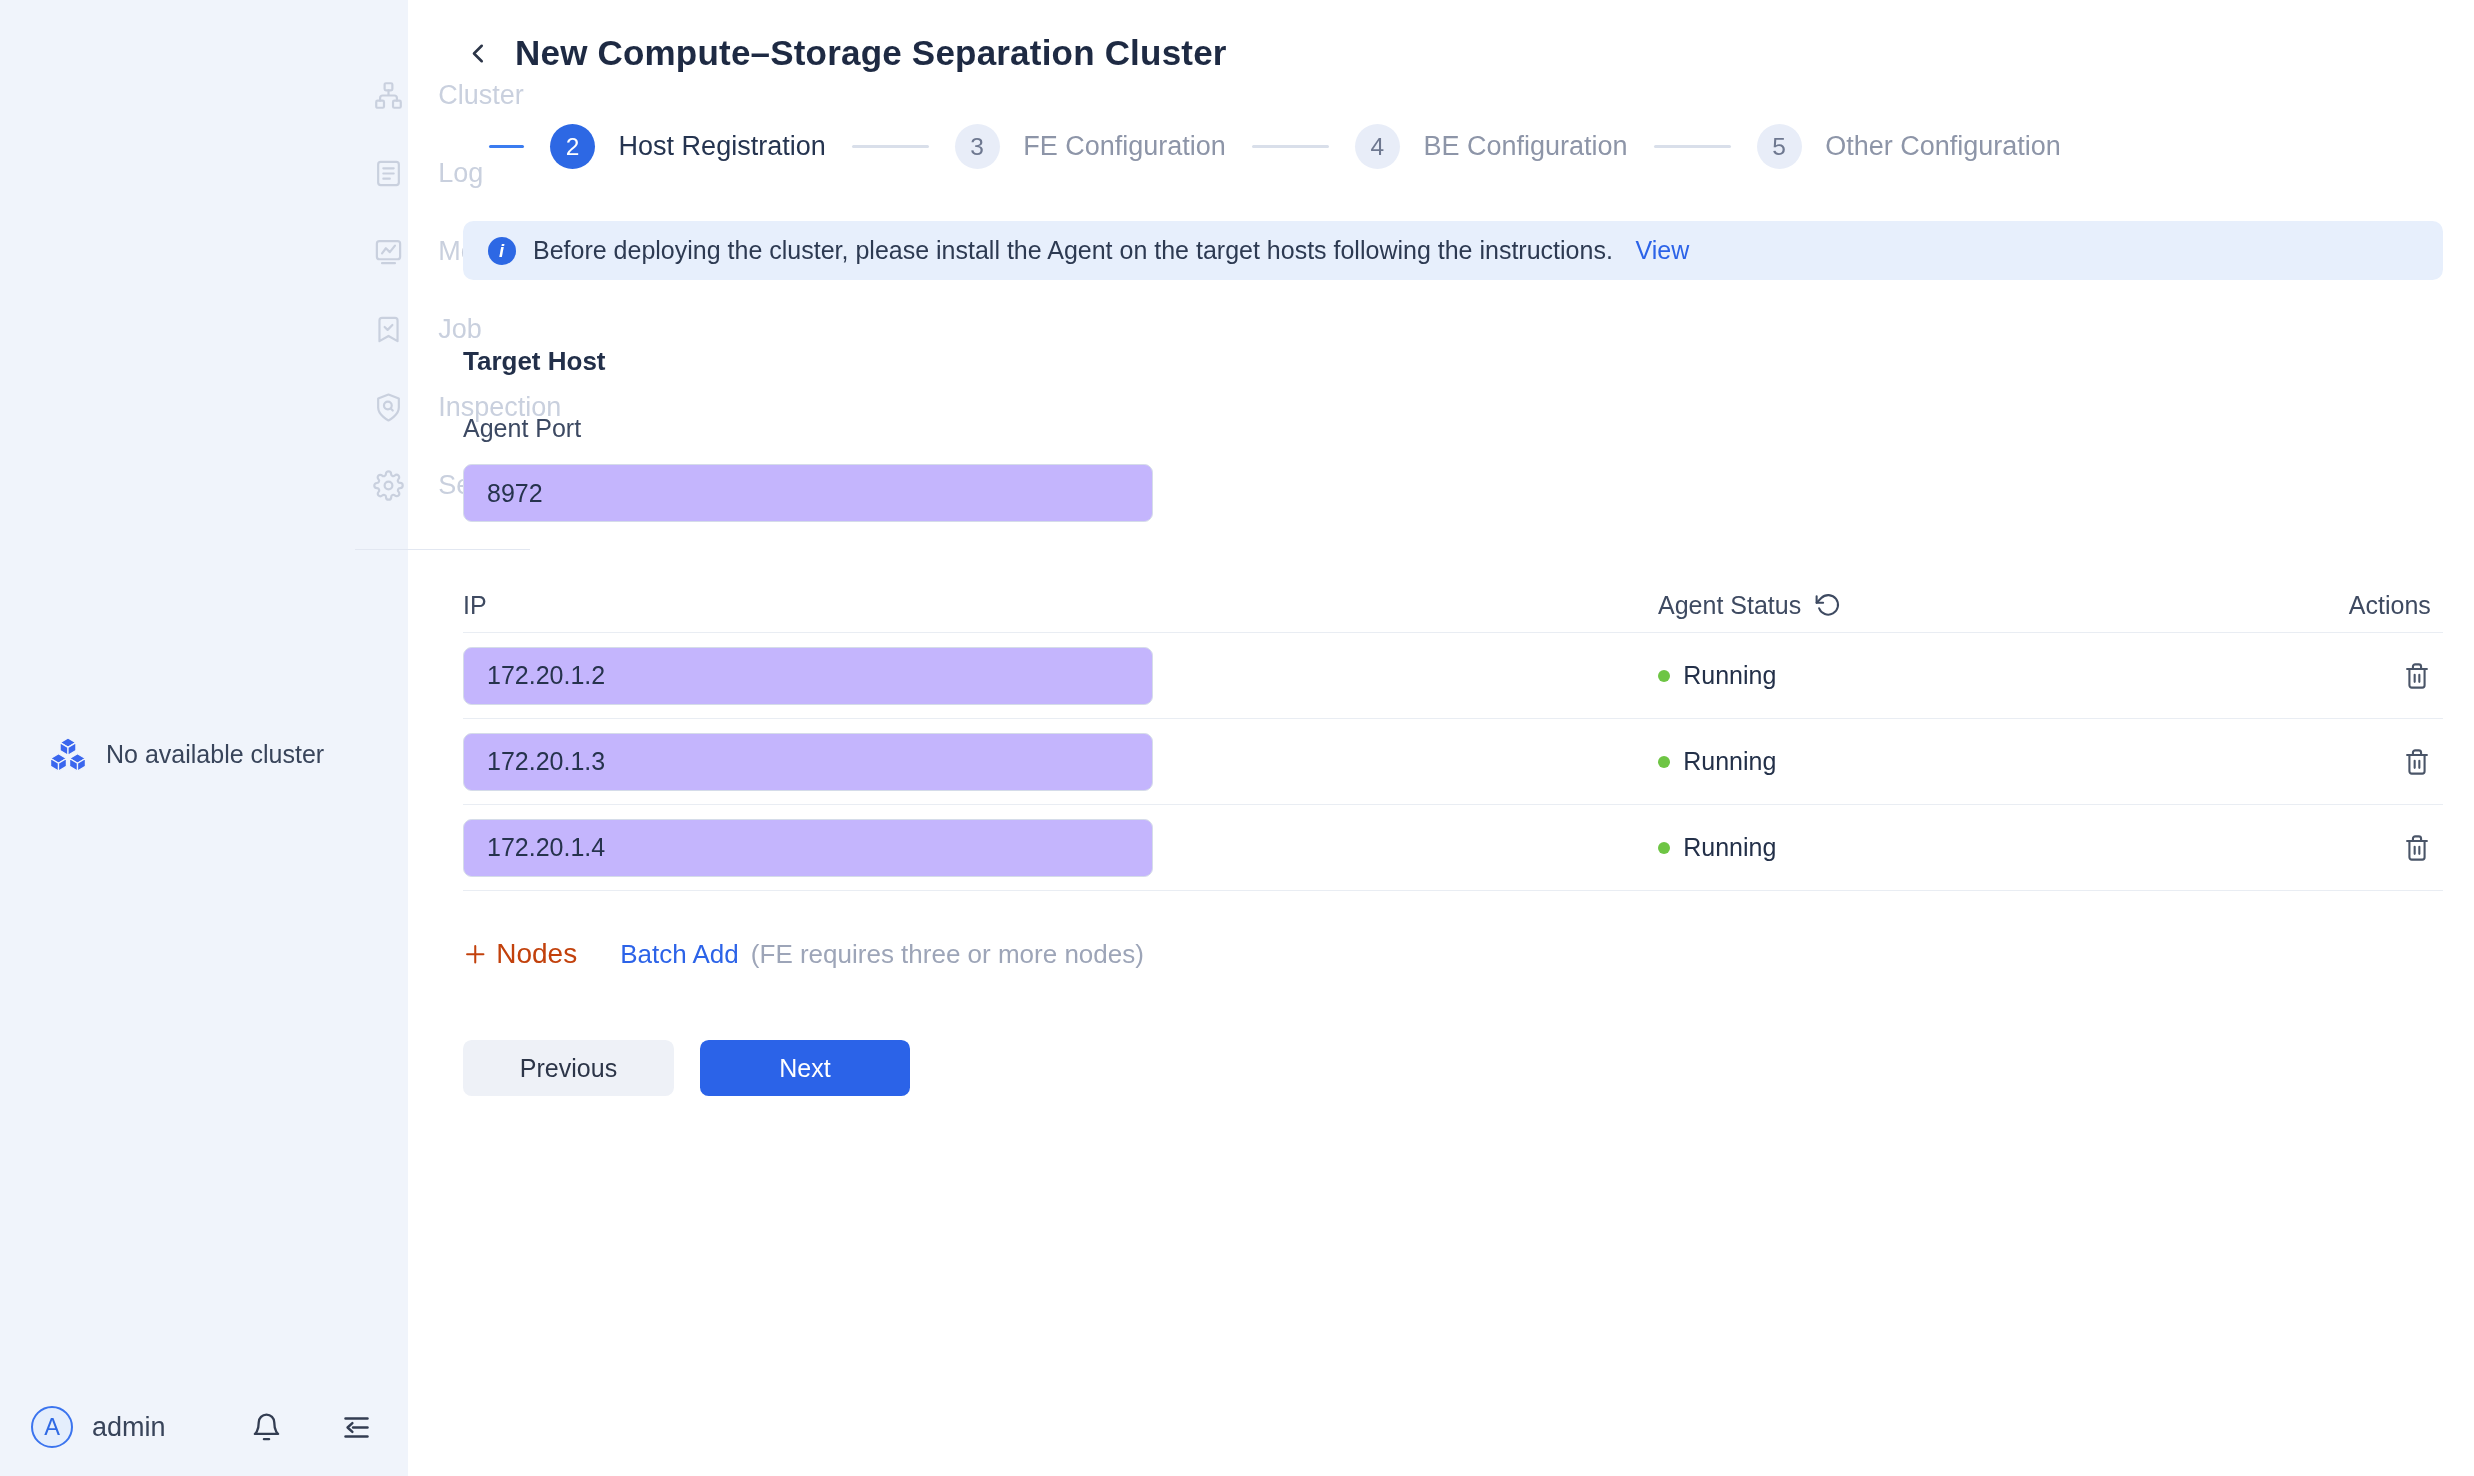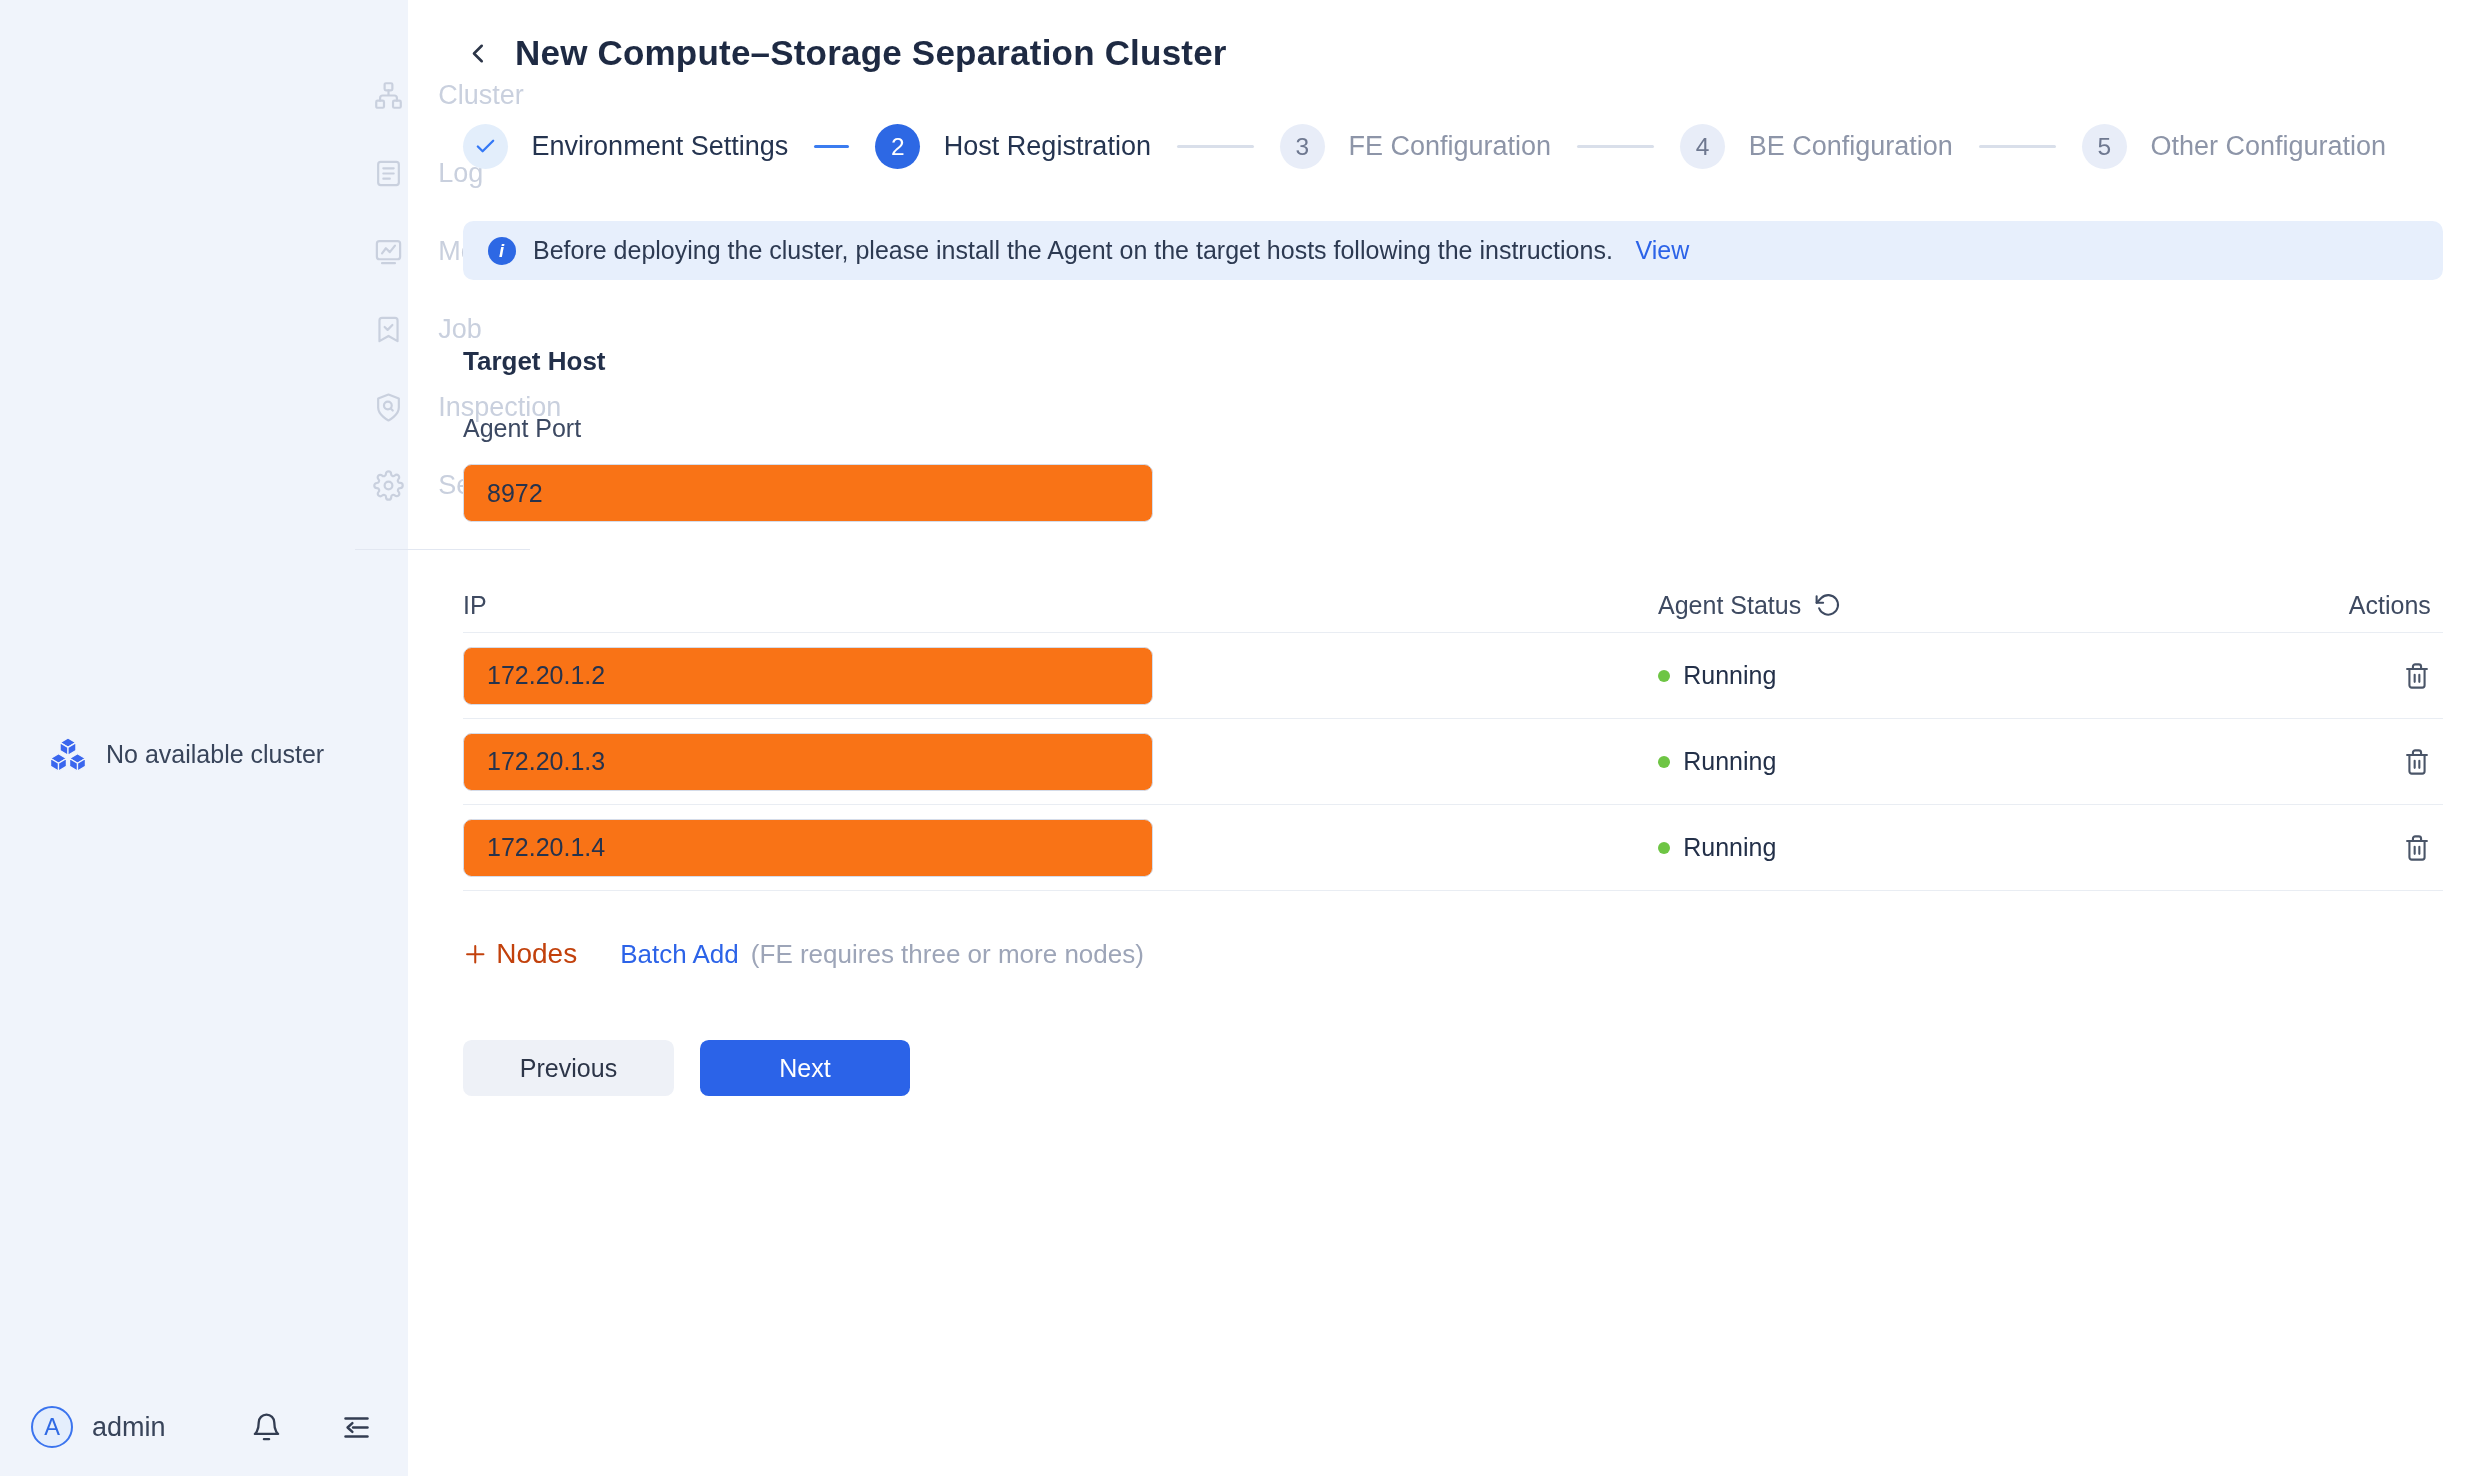--- a/index.html
+++ b/index.html
@@ -75,21 +75,21 @@
     font-size:18.4px; font-weight:700; font-style:italic; flex-shrink:0;
   }
   .banner-text { font-size:25px; color:#2d3a52; }
   .banner-link { font-size:25px; color:#2c63e8; margin-left:5.2px; cursor:pointer; }
 
   
   .section-title { margin-top:66px; font-size:26px; font-weight:700; color:#222f49; }
   .field-label { margin-top:37px; font-size:25px; color:#3c4962; }
   .text-input {
     margin-top:21px; width:690px; height:58px;
-    border:1.7px solid #d5dce9; border-radius:8.7px; background:#f97316;
+    border:1.7px solid #d5dce9; border-radius:8.7px; background:#c4b5fd;
     font-family:inherit; font-size:25px; color:#26334d; padding:0 23px; outline:none;
   }
 
   
   .host-table { margin-top:56px; }
   .t-header { display:flex; align-items:center; height:54px; }
   .t-header .h-label { font-size:25px; font-weight:500; color:#3e4a61; }
   .col-ip { width:1195px; }
   .col-status { flex:1; display:flex; align-items:center; }
   .col-actions { width:114px; display:flex; justify-content:flex-end; padding-right:12.2px; }
@@ -230,28 +230,20 @@
   <div class="header-row">
     <span class="back-btn">
       <svg width="31" height="31" viewBox="0 0 24 24" fill="none" stroke="currentColor" stroke-width="2" stroke-linecap="round" stroke-linejoin="round">
         <polyline points="14.5 18 8.5 12 14.5 6"></polyline>
       </svg>
     </span>
     <h1 class="page-title">New Compute–Storage Separation Cluster</h1>
   </div>
 
   <div class="stepper">
-    <div class="step done">
-      <span class="step-circle">
-        <svg width="23" height="23" viewBox="0 0 24 24" fill="none" stroke="#3478f6" stroke-width="2.4" stroke-linecap="round" stroke-linejoin="round">
-          <polyline points="20 6 9 17 4 12"></polyline>
-        </svg>
-      </span>
-      <span class="step-label">Environment Settings</span>
-    </div>
     <div class="connector done"></div>
     <div class="step active">
       <span class="step-circle">2</span>
       <span class="step-label">Host Registration</span>
     </div>
     <div class="connector"></div>
     <div class="step pending">
       <span class="step-circle">3</span>
       <span class="step-label">FE Configuration</span>
     </div>

